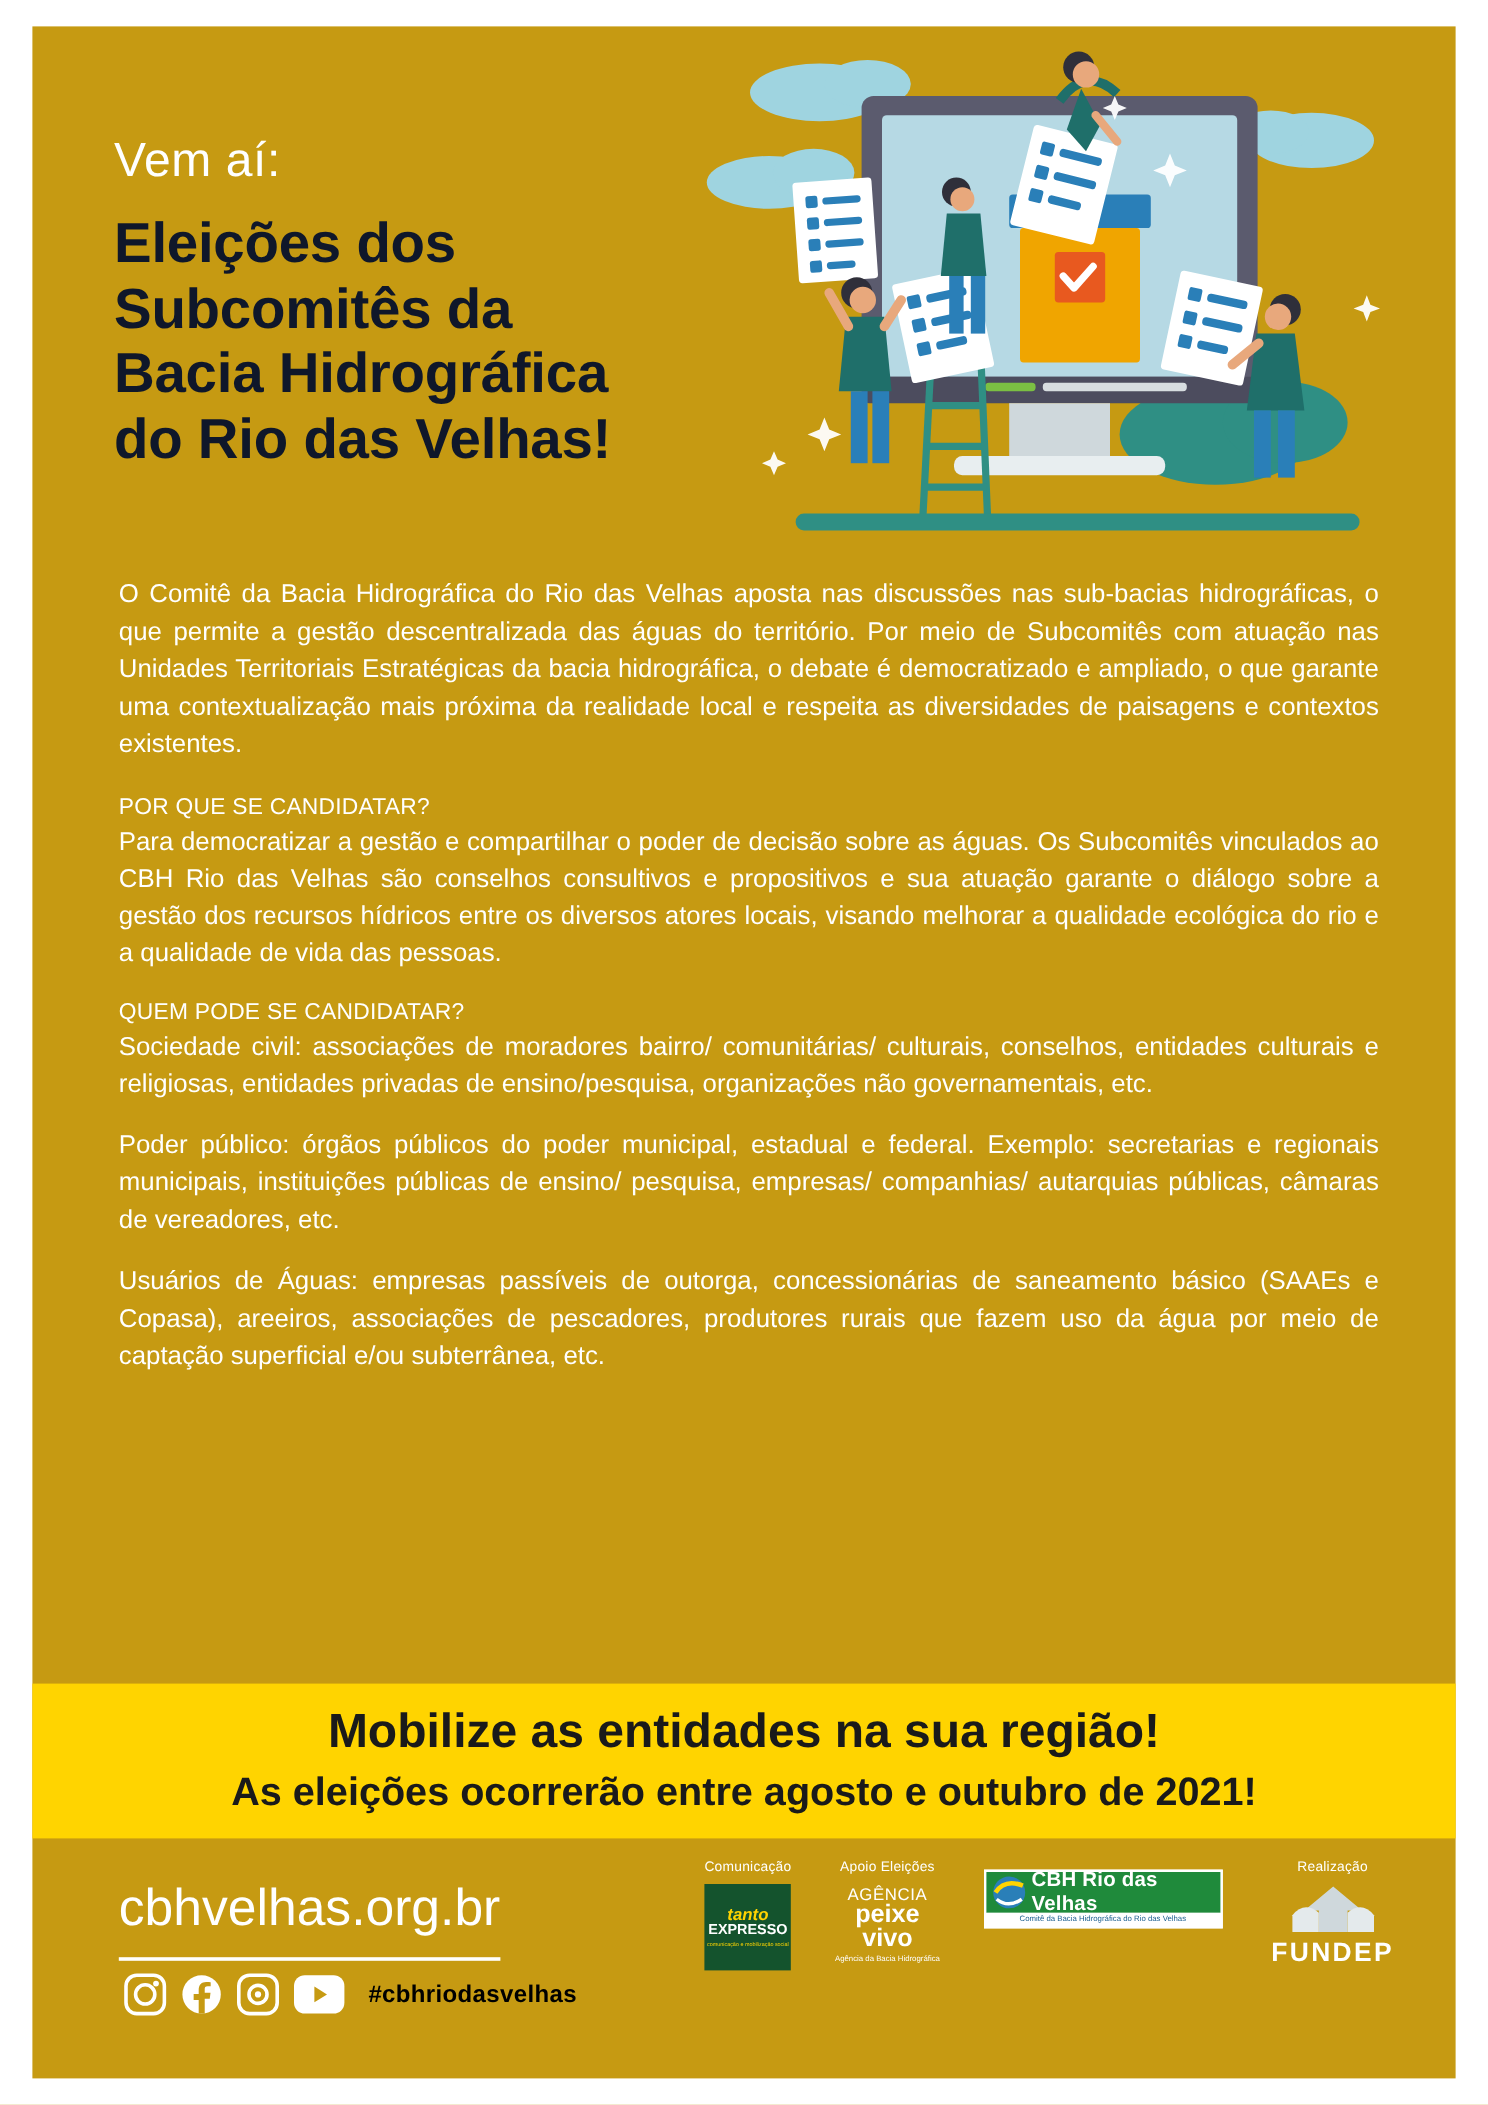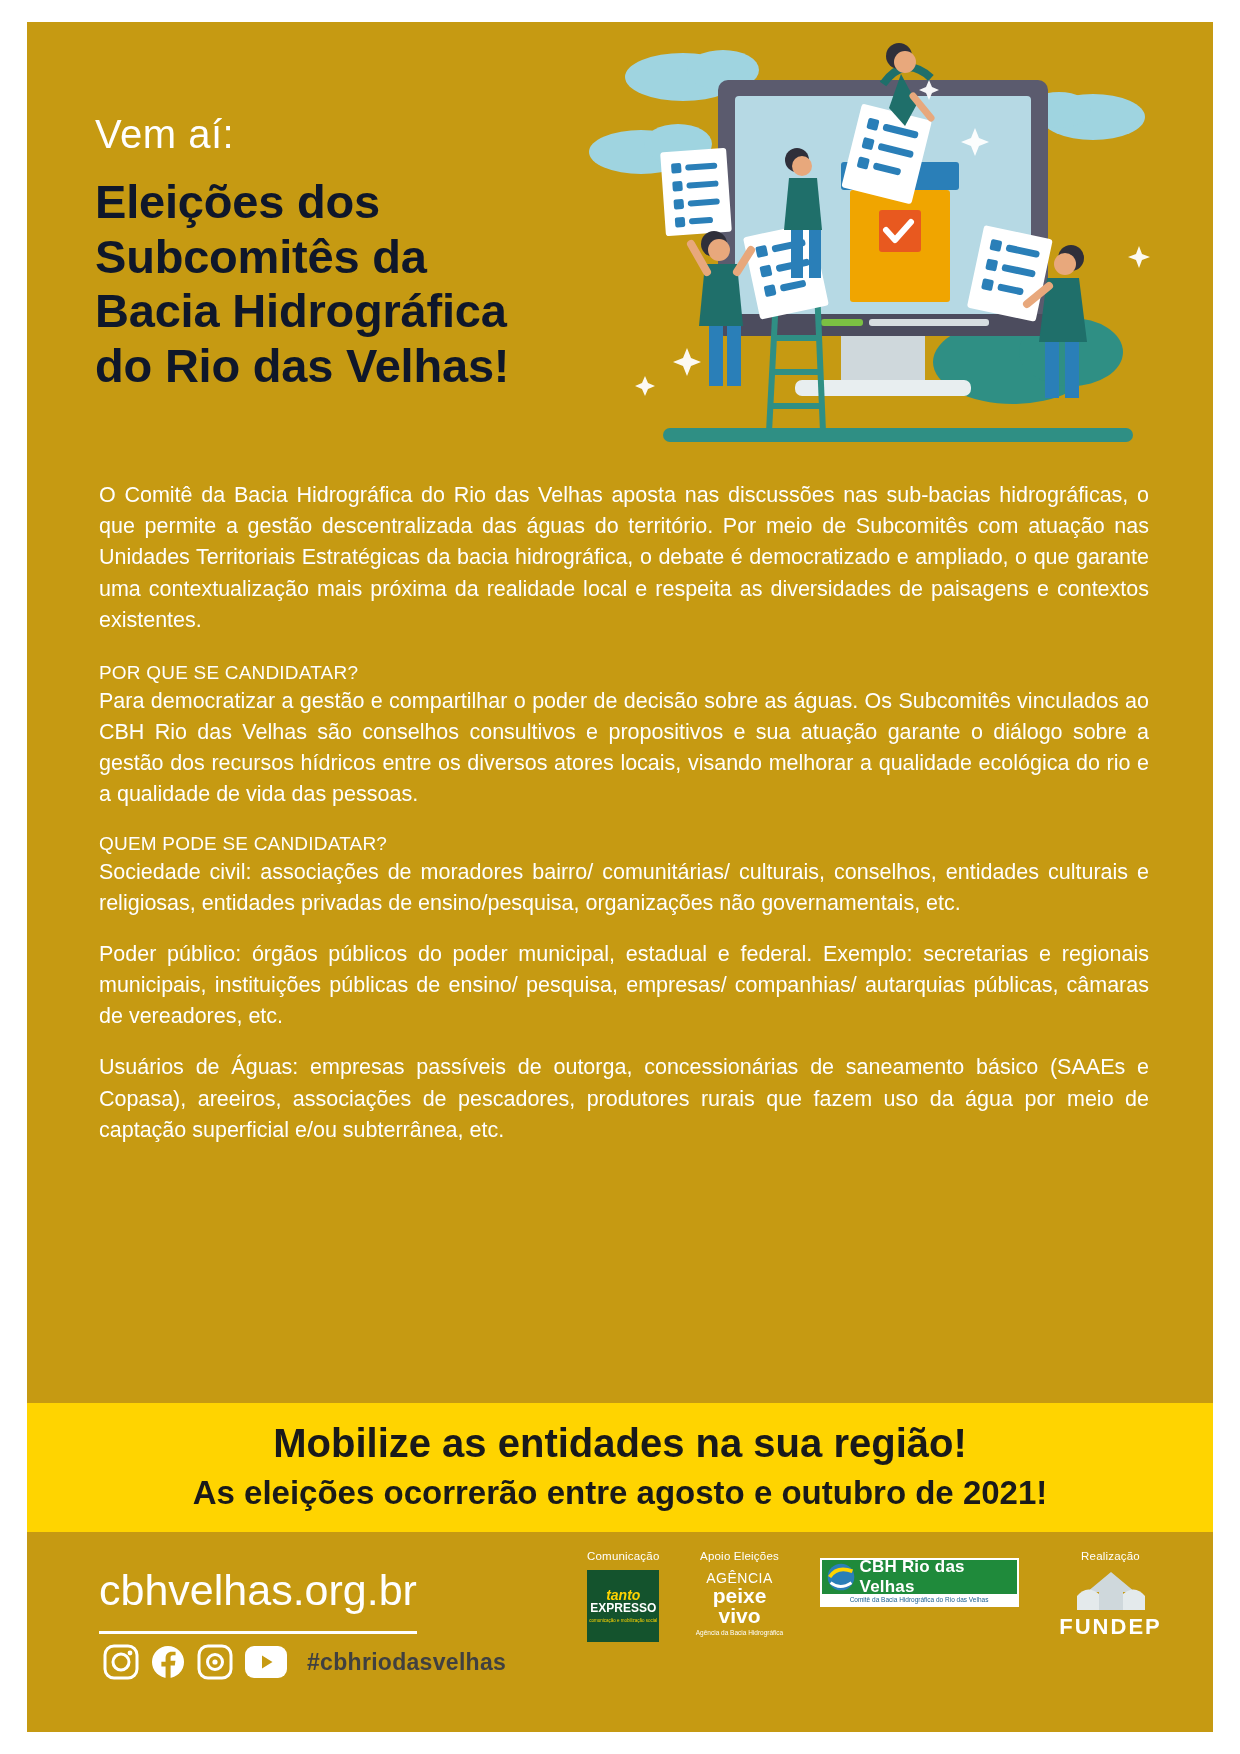--- a/index.html
+++ b/index.html
@@ -51,21 +51,21 @@
   .footer{height:200px;position:relative;}
   .site{
     position:absolute;left:72px;top:34px;
     color:#ffffff;font-size:43px;font-weight:400;
     border-bottom:3px solid #ffffff;padding-bottom:16px;
   }
   .social{
     position:absolute;left:76px;top:112px;display:flex;align-items:center;gap:11px;
   }
   .social svg{display:block;}
-  .handle{color:#404040;font-size:23px;font-weight:bold;margin-left:8px;letter-spacing:.3px;}
+  .handle{color:#000000;font-size:20px;font-weight:bold;margin-left:8px;letter-spacing:.3px;}
   .logos{position:absolute;left:560px;top:18px;right:26px;display:flex;align-items:flex-start;gap:26px;}
   .logo-col{display:flex;flex-direction:column;align-items:center;}
   .logo-cap{color:#ffffff;font-size:11.5px;margin-bottom:8px;letter-spacing:.2px;}
   .logo-box{display:flex;align-items:center;justify-content:center;}
   
   .tanto{width:72px;height:72px;background:#14532d;display:flex;flex-direction:column;align-items:center;justify-content:center;}
   .tanto .t1{color:#ffd400;font-size:14px;font-weight:bold;font-style:italic;line-height:1;}
   .tanto .t2{color:#ffffff;font-size:12px;font-weight:bold;line-height:1.05;}
   .tanto .t3{color:#ffd400;font-size:4.5px;line-height:1.25;text-align:center;margin-top:3px;}
   

